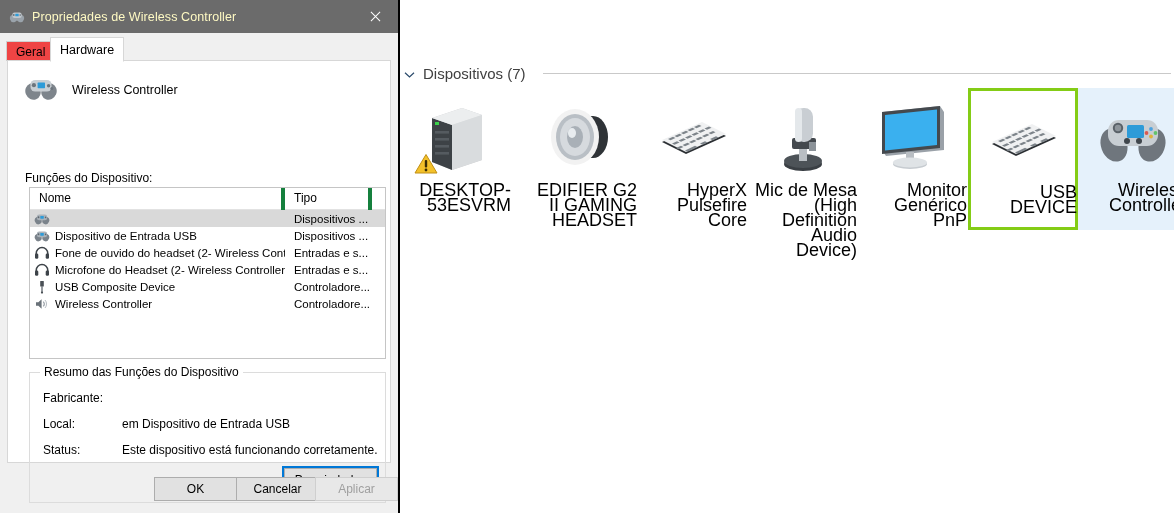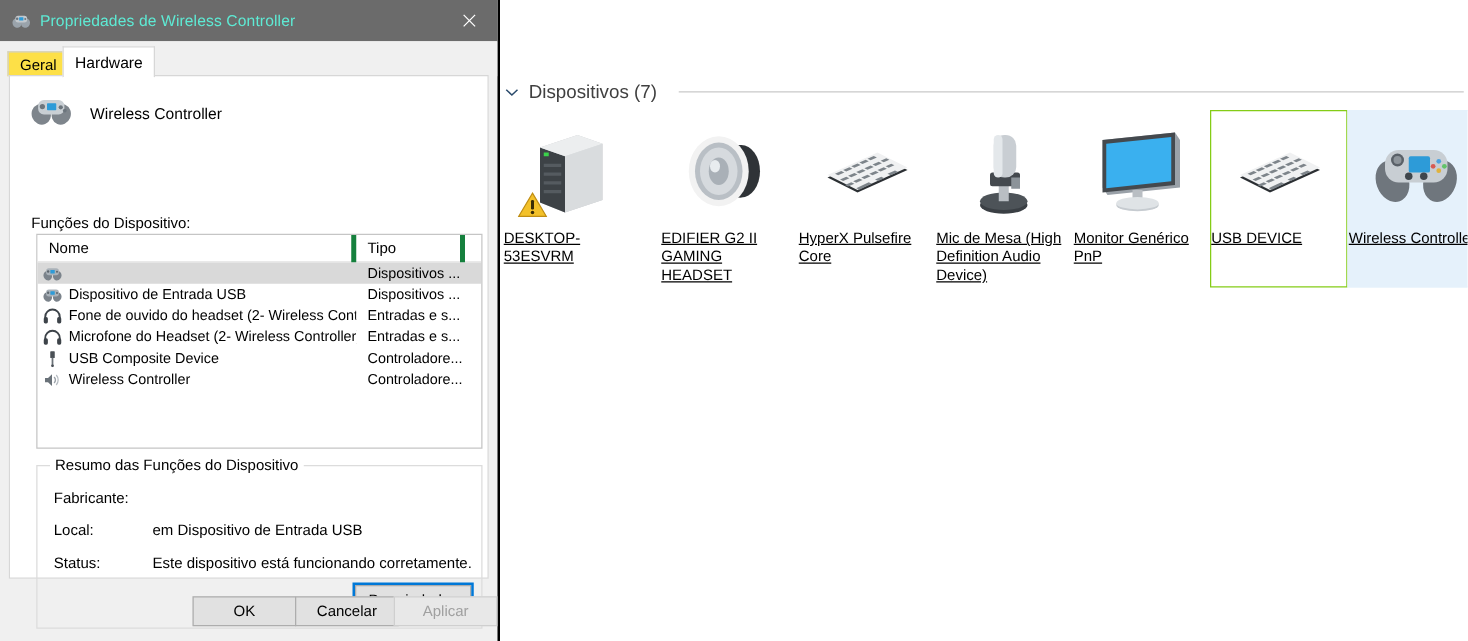--- a/index.html
+++ b/index.html
@@ -23,21 +23,21 @@
   .titlebar {
     position: absolute; left: 0; top: 0; width: 398px; height: 33px;
     background: #6b6b6b;
     display: flex; align-items: center;
   }
   .title-icon {
     width: 16px; height: 16px; margin-left: 9px; margin-right: 7px;
     position: relative; flex: 0 0 auto;
   }
   .title-text {
-    color: #5eead4; font-size: 12.5px; letter-spacing: .1px;
+    color: #fef9c3; font-size: 12.5px; letter-spacing: .1px;
     white-space: nowrap;
   }
   .close-btn {
     position: absolute; right: 0; top: 0; width: 45px; height: 33px;
     display: flex; align-items: center; justify-content: center;
     cursor: default;
   }
   .close-btn svg { display: block; }
 
   
@@ -46,21 +46,21 @@
     background: #f0f0f0;
   }
   .tab {
     position: absolute; top: 6px; height: 22px;
     display: flex; align-items: center; justify-content: center;
     font-size: 12px; color: #000;
     border: 1px solid #d7d7d7; border-bottom: none;
     background: #f0f0f0;
     padding: 0 9px;
   }
-  .tab.inactive { left: 6px; top: 8px; height: 20px; background: #fde047; border-color: #d0d0d0; }
+  .tab.inactive { left: 6px; top: 8px; height: 20px; background: #ef4444; border-color: #d0d0d0; }
   .tab.active {
     left: 50px; top: 4px; height: 25px; background: #ffffff;
     border: 1px solid #d7d7d7; border-bottom: 1px solid #ffffff;
     z-index: 3; font-size: 12.5px;
   }
   .tabpage {
     position: absolute; left: 7px; top: 60px; width: 384px; height: 403px;
     background: #ffffff; border: 1px solid #d7d7d7;
   }
 
@@ -160,26 +160,26 @@
   .devgrid {
     position: absolute; left: 0; top: 88px; width: 772px; height: 150px;
     display: flex; align-items: flex-start;
   }
   .devcell {
     width: 110px; height: 142px; flex: 0 0 auto;
     display: flex; flex-direction: column; align-items: center;
     padding-top: 9px;
     border: 1px solid transparent;
   }
-  .devcell.hover { border: 1px solid #84cc16; background: #ffffff; }
+  .devcell.hover { border: 3px solid #84cc16; background: #ffffff; }
   .devcell.selected { background: #e5f1fb; border: 1px solid #e5f1fb; }
   .dev-art { width: 78px; height: 78px; position: relative; }
   .dev-label {
-    margin-top: 7px; text-align: left; font-size: 12px; color: #000;
-    line-height: 15px; width: 108px; word-wrap: break-word; text-decoration: underline;
+    margin-top: 7px; text-align: right; font-size: 18px; color: #000;
+    line-height: 15px; width: 108px; word-wrap: break-word;
   }
   .spacer-1 { width: 16px; flex: 0 0 auto; }
   .warn-badge { position: absolute; left: -4px; bottom: 1px; width: 24px; height: 22px; }
 </style>
 </head>
 <body>
 
 <div id="root">
 
   <div class="dialog">

